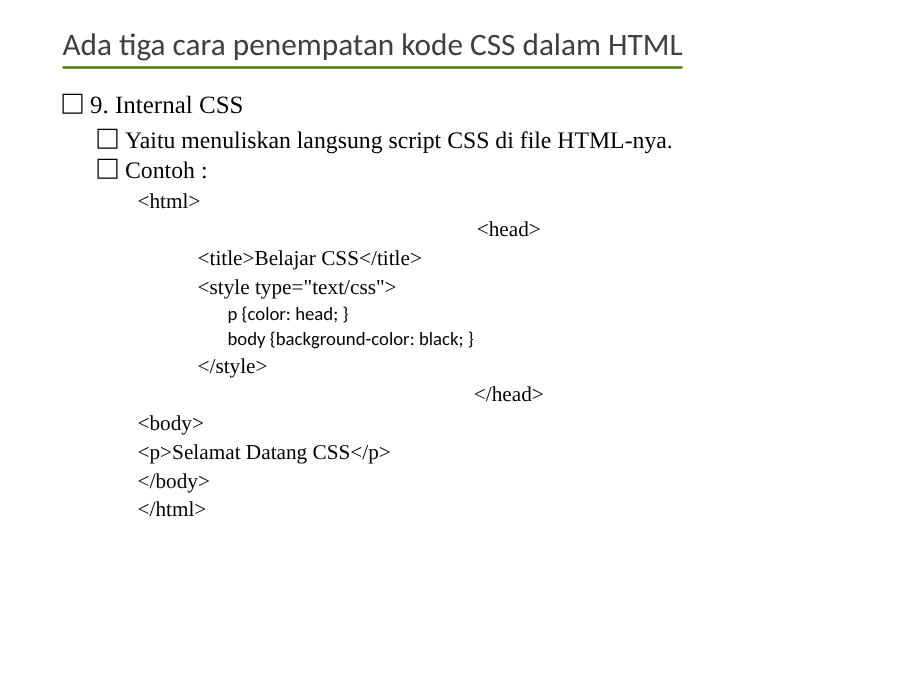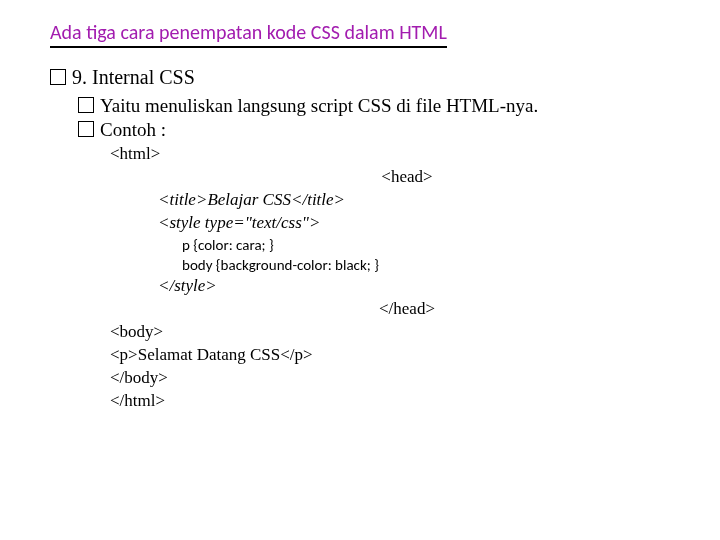--- a/index.html
+++ b/index.html
@@ -11,25 +11,25 @@
     font-family: Georgia, 'Times New Roman', serif;
     color: #000000;
     position: relative;
     overflow: hidden;
   }
   .slide {
     padding: 20px 40px 20px 50px;
   }
   .title {
     font-family: Calibri, Arial, sans-serif;
-    font-size: 20px;
-    color: #a21caf;
+    font-size: 25px;
+    color: #404040;
     margin: 0 0 18px 0;
     font-weight: normal;
-    border-bottom: 2px solid #000000;
+    border-bottom: 2px solid #4d7c0f;
     padding-bottom: 2px;
     width: fit-content;
   }
   .lvl1 {
     font-size: 20px;
     margin: 4px 0 6px 0;
   }
   .lvl2 {
     font-size: 19px;
     margin: 2px 0 2px 28px;
@@ -42,21 +42,21 @@
     vertical-align: -1px;
     margin-right: 6px;
   }
   .code-block {
     margin-left: 60px;
     font-size: 17px;
     line-height: 1.35;
   }
   .code-line { white-space: pre; }
   .ind1 { padding-left: 24px; text-align: center; }
-  .ind2 { padding-left: 48px; font-style: italic; }
+  .ind2 { padding-left: 48px; }
   .ind3 { padding-left: 72px; }
   .sans { font-family: Calibri, Arial, sans-serif; font-size: 15px; }
 </style>
 </head>
 <body>
 
 <div class="slide">
   <h1 class="title">Ada tiga cara penempatan kode CSS dalam HTML</h1>
 
   <div class="lvl1">
@@ -69,21 +69,21 @@
 
   <div class="lvl2">
     <span class="bullet"></span><span>Contoh :</span>
   </div>
 
   <div class="code-block">
     <div class="code-line">&lt;html&gt;</div>
     <div class="code-line ind1">&lt;head&gt;</div>
     <div class="code-line ind2">&lt;title&gt;Belajar CSS&lt;/title&gt;</div>
     <div class="code-line ind2">&lt;style type="text/css"&gt;</div>
-    <div class="code-line ind3 sans">p {color: cara; }</div>
+    <div class="code-line ind3 sans">p {color: head; }</div>
     <div class="code-line ind3 sans">body {background-color: black; }</div>
     <div class="code-line ind2">&lt;/style&gt;</div>
     <div class="code-line ind1">&lt;/head&gt;</div>
     <div class="code-line">&lt;body&gt;</div>
     <div class="code-line">&lt;p&gt;Selamat Datang CSS&lt;/p&gt;</div>
     <div class="code-line">&lt;/body&gt;</div>
     <div class="code-line">&lt;/html&gt;</div>
   </div>
 </div>
 

